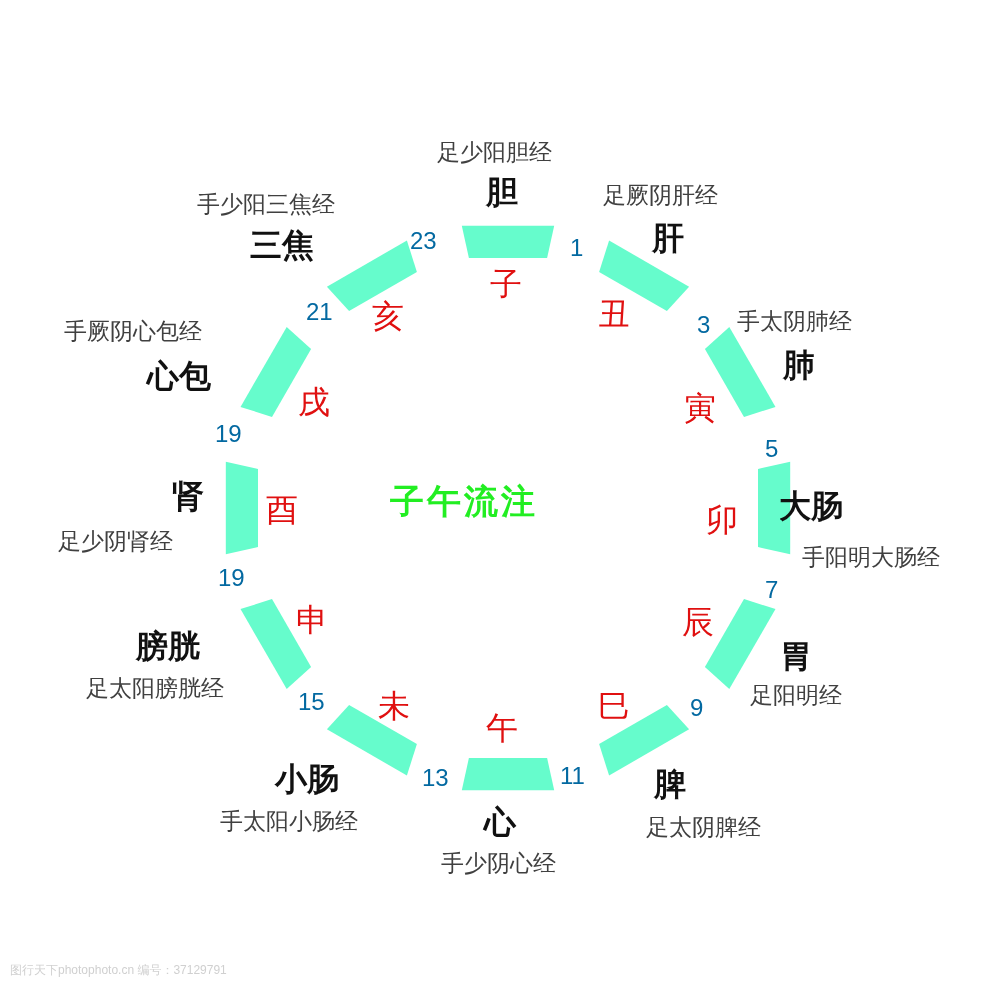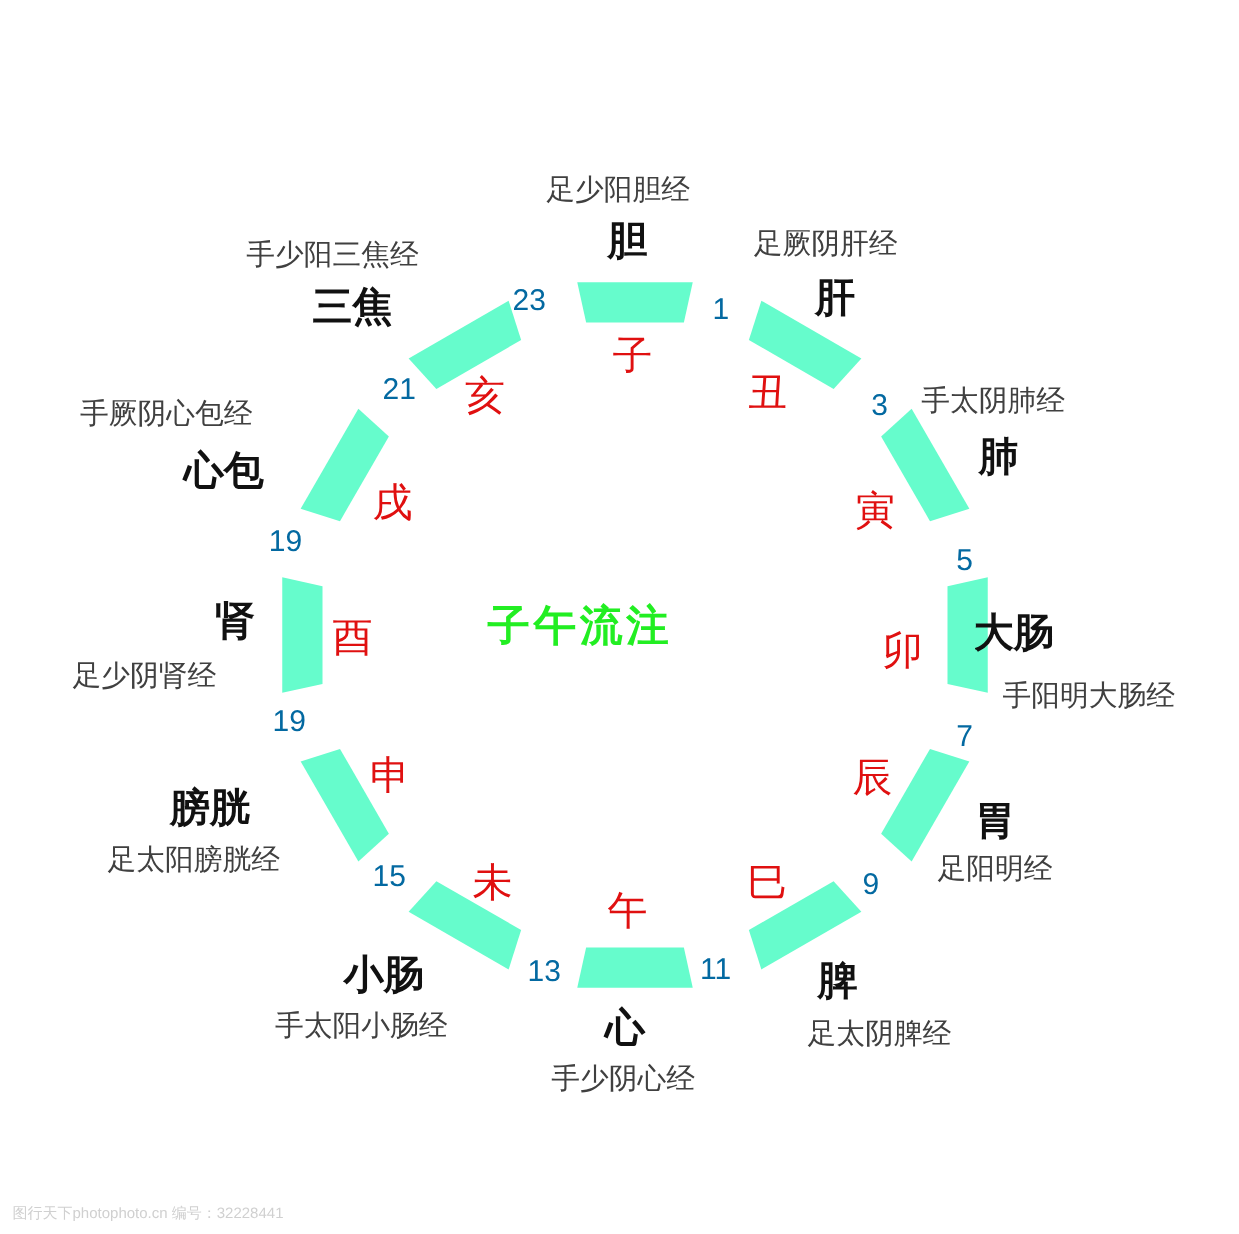--- a/index.html
+++ b/index.html
@@ -91,13 +91,13 @@
 
 <div class="abs organ" style="left:172px; top:480px;">肾</div>
 <div class="abs meridian" style="left:58px;  top:530px;">足少阴肾经</div>
 
 <div class="abs meridian" style="left:64px;  top:320px;">手厥阴心包经</div>
 <div class="abs organ" style="left:147px; top:360px;">心包</div>
 
 <div class="abs meridian" style="left:197px; top:193px;">手少阳三焦经</div>
 <div class="abs organ" style="left:250px; top:229px;">三焦</div>
 
-<div class="abs watermark" style="left:10px; top:964px;">图行天下photophoto.cn  编号：32228441</div>
+<div class="abs watermark" style="left:10px; top:964px;">图行天下photophoto.cn  编号：37129791</div>
 
 </body></html>

